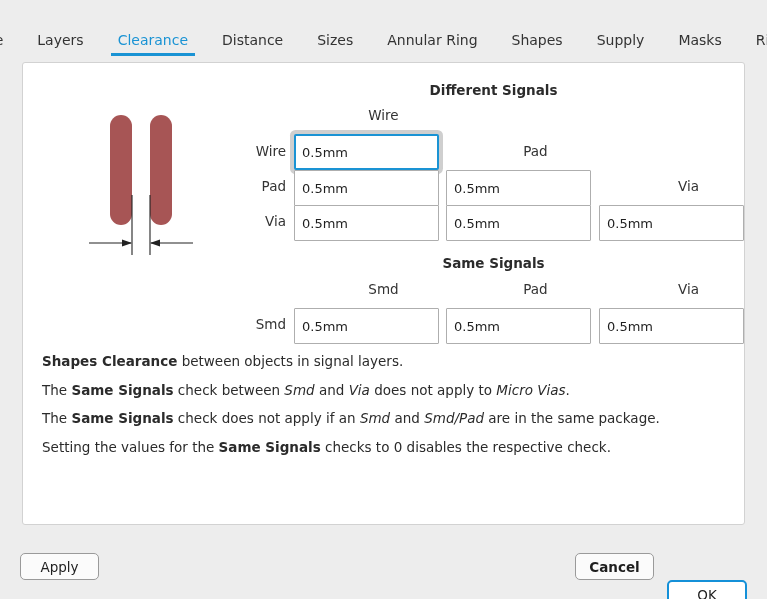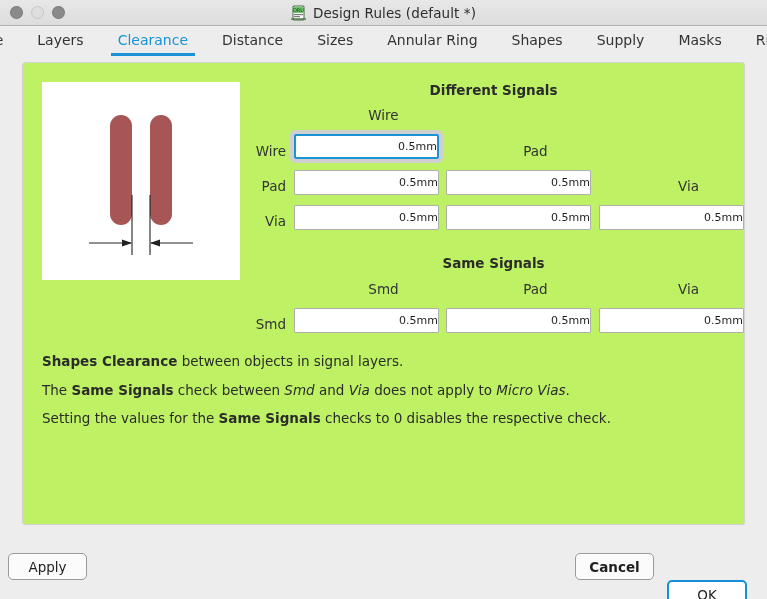--- a/index.html
+++ b/index.html
@@ -68,21 +68,21 @@
     content: "";
     position: absolute; left: 5px; right: 5px; bottom: 0;
     height: 3px; background: #1a93d4;
   }
 
   
   #panel {
     position: absolute;
     left: 22px; top: 62px;
     width: 723px; height: 463px;
-    background: #bef264;
+    background: #ffffff;
     border: 1px solid #d2d2d2;
     border-radius: 3px;
     padding-left: 24px;
   }
 
   
   #preview {
     position: absolute; left: 19px; top: 19px;
     width: 198px; height: 198px;
     background: #ffffff;
@@ -99,30 +99,29 @@
   .col-head {
     position: absolute;
     font-size: 13.5px; color: #333; text-align: center;
   }
   .row-label {
     position: absolute;
     font-size: 13.5px; color: #333; text-align: right;
   }
   .field {
     position: absolute;
-    height: 25px;
+    height: 36px;
     background: #ffffff;
     border: 1px solid #aeaeae;
     border-radius: 1px;
     font-family: "DejaVu Sans", "Liberation Sans", sans-serif;
-    font-size: 11px;
+    font-size: 13px;
     color: #1e1e1e;
     padding: 0 0 0 7px;
     outline: none;
-    text-align: right;
   }
   .field.focused {
     border: 2px solid #1a93d4;
     box-shadow: 0 0 0 4px #cfcfcf;
     border-radius: 2px;
     padding-left: 6px;
   }
 
   
   #desc {
@@ -148,48 +147,29 @@
     font-size: 13.5px;
     color: #1e1e1e;
     cursor: default;
     padding: 0;
   }
   .btn.default {
     border: 2px solid #1490d8;
     background: #ffffff;
     margin-top: 28px;
   }
-  #apply-btn { left: 8px; top: 553px; width: 79px; }
+  #apply-btn { left: 20px; top: 553px; width: 79px; }
   #cancel-btn { left: 575px; top: 553px; width: 79px; font-weight: bold; }
   #ok-btn { left: 667px; top: 552px; width: 80px; height: 29px; }
 </style>
 </head>
 <body>
 
 <div id="window">
 
-  <div id="titlebar">
-    <div id="traffic">
-      <div class="light"></div>
-      <div class="light mid"></div>
-      <div class="light"></div>
-    </div>
-    <div id="title-wrap">
-      <svg id="app-icon" width="15" height="16" viewBox="0 0 15 16">
-        <rect x="1.5" y="0.5" width="12" height="15" rx="1.5" fill="#3f6b3f"></rect>
-        <rect x="2.5" y="1.5" width="10" height="13" rx="1" fill="#ffffff"></rect>
-        <rect x="3" y="2" width="9" height="6" fill="#6cc46c"></rect>
-        <text x="7.5" y="7" font-size="5" fill="#14400f" text-anchor="middle" font-family="'DejaVu Sans',sans-serif">DRU</text>
-        <rect x="3" y="9" width="9" height="1.2" fill="#7a7a7a"></rect>
-        <rect x="3" y="11" width="6" height="1.2" fill="#7a7a7a"></rect>
-        <rect x="0" y="13.2" width="15" height="1.6" rx="0.6" fill="#4d7a4d"></rect>
-      </svg>
-      <span id="title-text">Design Rules (default *)</span>
-    </div>
-  </div>
 
   <div id="tabbar">
     <div class="tab">File</div>
     <div class="tab">Layers</div>
     <div class="tab active">Clearance</div>
     <div class="tab">Distance</div>
     <div class="tab">Sizes</div>
     <div class="tab">Annular Ring</div>
     <div class="tab">Shapes</div>
     <div class="tab">Supply</div>
@@ -245,20 +225,21 @@
 
       <div class="row-label" style="left:0px; top:253px; width:45px;">Smd</div>
       <input class="field" style="left: 53px; top: 245px; width: 145px;" value="0.5mm">
       <input class="field" style="left: 205px; top: 245px; width: 145px;" value="0.5mm">
       <input class="field" style="left: 358px; top: 245px; width: 145px;" value="0.5mm">
     </div>
 
     <div id="desc">
       <p><b>Shapes Clearance</b><span> between objects in signal layers.</span></p>
       <p><span>The </span><b>Same Signals</b><span> check between </span><i>Smd</i><span> and </span><i>Via</i><span> does not apply to </span><i>Micro Vias</i><span>.</span></p>
+      <p><span>The </span><b>Same Signals</b><span> check does not apply if an </span><i>Smd</i><span> and </span><i>Smd/Pad</i><span> are in the same package.</span></p>
       <p><span>Setting the values for the </span><b>Same Signals</b><span> checks to 0 disables the respective check.</span></p>
     </div>
   </div>
 
   <button class="btn" id="apply-btn">Apply</button>
   <button class="btn" id="cancel-btn">Cancel</button>
   <button class="btn default" id="ok-btn">OK</button>
 
 </div>
 

